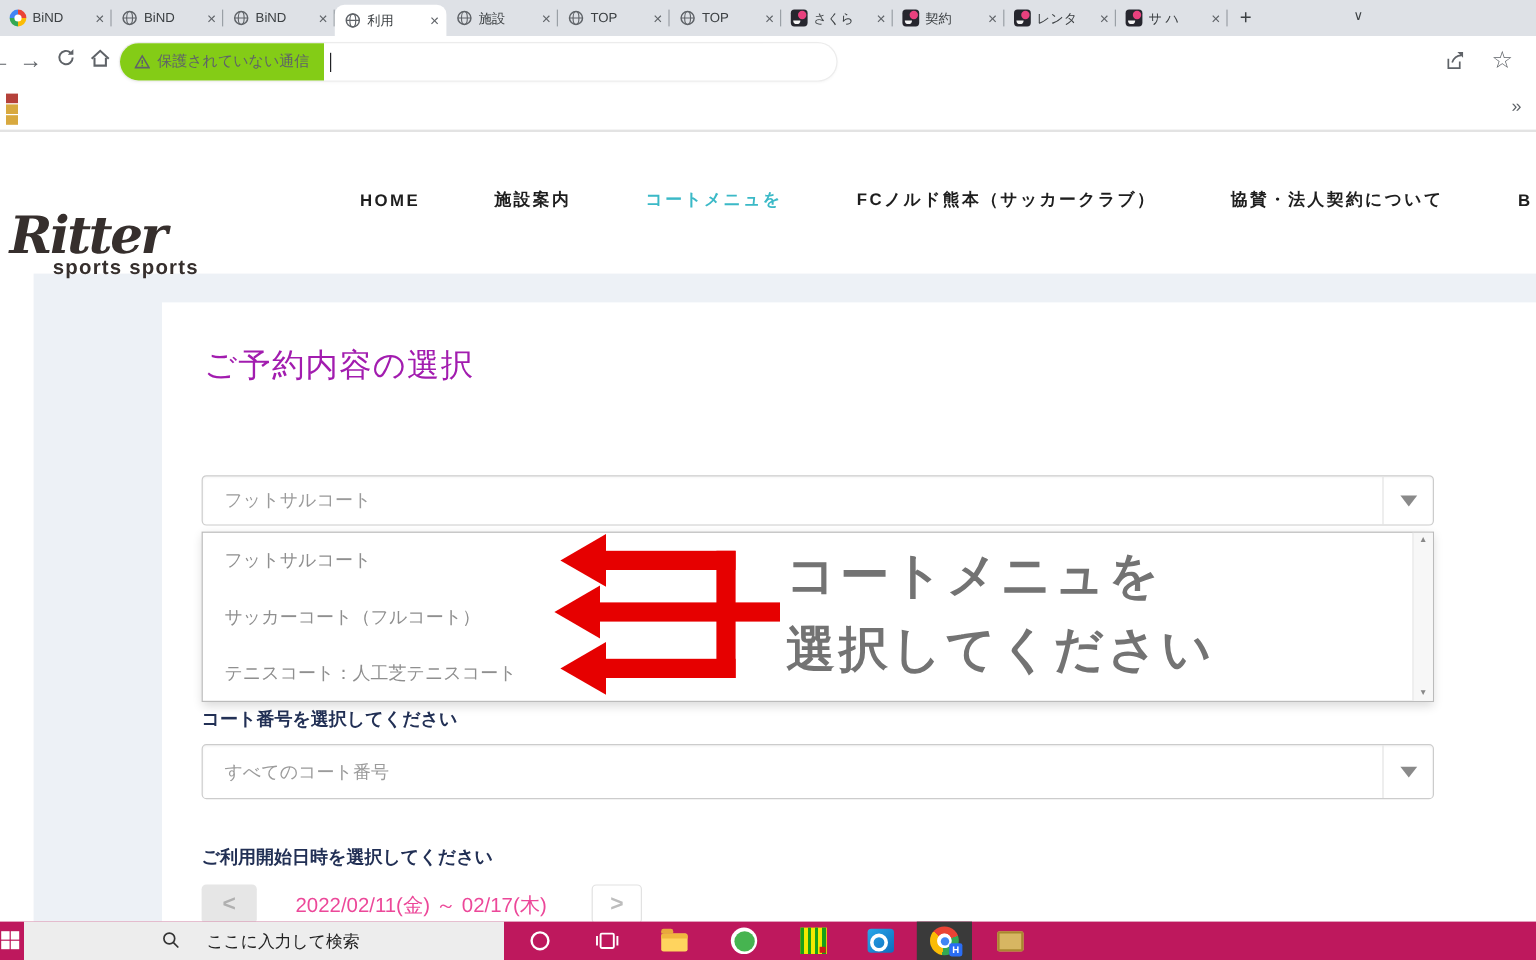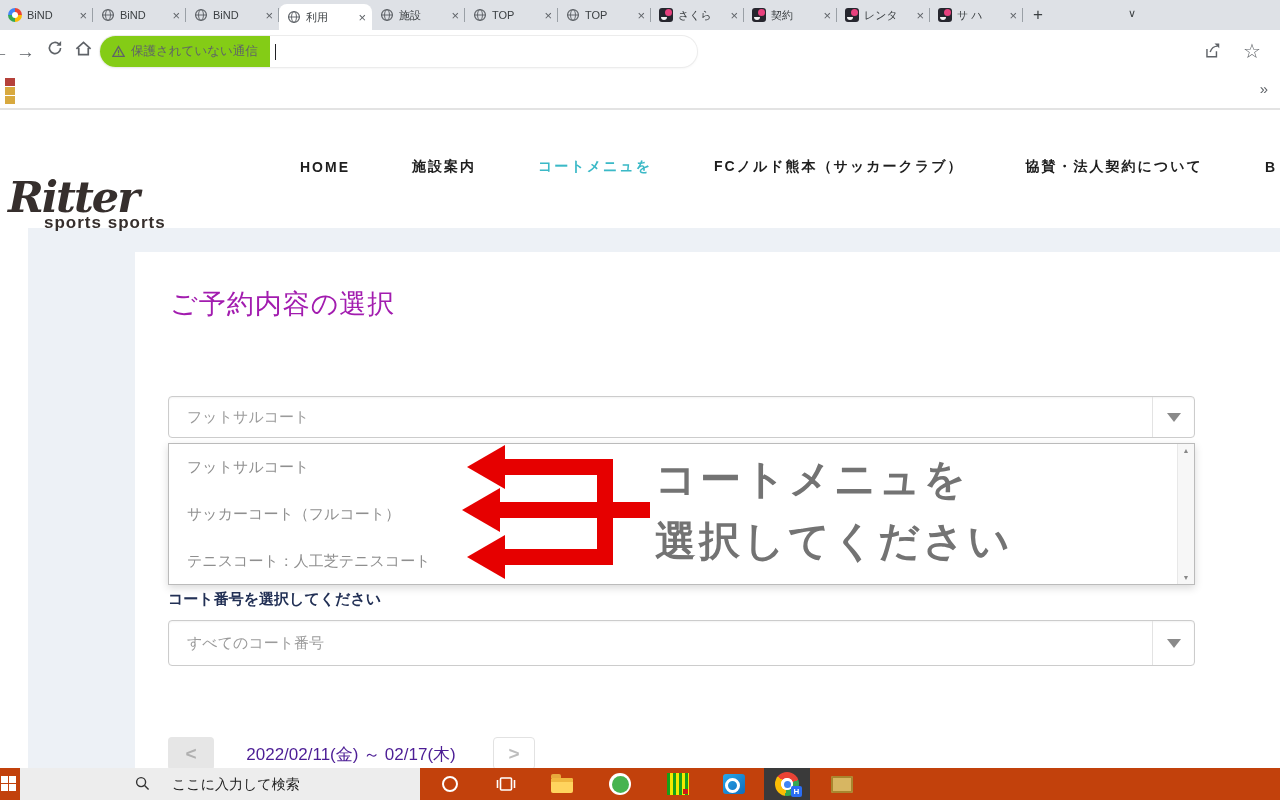--- a/index.html
+++ b/index.html
@@ -58,25 +58,25 @@
   .dscroll span { position:absolute; left:0; width:16px; text-align:center; font-size:7px; color:#888; cursor:pointer; }
 
   
   .anno { position:absolute; z-index:5; }
   .ahead { width:0; height:0; border-top:22px solid transparent; border-bottom:22px solid transparent; border-right:38px solid #e60000; }
   .abar { background:#e60000; }
   .anno-text { font-size:41px; font-weight:900; letter-spacing:3px; color:#737373; white-space:nowrap; }
 
   
   .date-prev { position:absolute; left:168px; top:737px; width:46px; height:33px; background:#e6e6e6; border-radius:4px; display:flex; align-items:center; justify-content:center; color:#b0b0b0; font-size:19px; font-weight:bold; z-index:3; cursor:pointer; }
-  .date-range { position:absolute; left:214px; top:743px; width:274px; text-align:center; font-size:17px; color:#4c1d95; z-index:3; }
+  .date-range { position:absolute; left:214px; top:743px; width:274px; text-align:center; font-size:17px; color:#ec4899; z-index:3; }
   .date-next { position:absolute; left:493px; top:737px; width:42px; height:33px; background:#fff; border:1px solid #e2e2e2; border-radius:4px; display:flex; align-items:center; justify-content:center; color:#bdbdbd; font-size:19px; font-weight:bold; z-index:3; cursor:pointer; }
 
   
-  .taskbar { position:absolute; left:0; top:768px; width:1280px; height:32px; background:#c2410c; z-index:30; }
+  .taskbar { position:absolute; left:0; top:768px; width:1280px; height:32px; background:#be185d; z-index:30; }
   .win-logo { position:absolute; left:1px; top:8px; width:16px; height:16px; display:grid; grid-template-columns:7px 7px; grid-template-rows:7px 7px; gap:1px; cursor:pointer; }
   .win-logo i { background:#fff; }
   .tb-search { position:absolute; left:20px; top:0; width:400px; height:32px; background:#ededed; cursor:text; }
   .tb-search svg { position:absolute; left:115px; top:8px; }
   .tb-search span { position:absolute; left:152px; top:8px; font-size:14px; color:#222; white-space:nowrap; }
   .tb-ico { position:absolute; top:0; width:40px; height:32px; display:flex; align-items:center; justify-content:center; cursor:pointer; }
   .cortana-ring { width:16px; height:16px; border:2px solid #fff; border-radius:50%; }
   .tb-folder { width:22px; height:15px; background:#ffd45e; border-radius:2px; position:relative; margin-top:3px; }
   .tb-folder::before { content:""; position:absolute; top:-4px; left:0; width:10px; height:4px; background:#e8a93c; border-radius:2px 2px 0 0; }
   .tb-folder::after { content:""; position:absolute; left:0; top:0; width:22px; height:4px; background:#f0b73f; border-radius:2px 2px 0 0; }
@@ -267,20 +267,21 @@
   <div class="anno anno-text" style="left:655px; top:514px;text-align:right;">選択してください</div>
 
   <div class="field-label" style="left:168px; top:590px;">コート番号を選択してください</div>
   <div class="selectbox" style="top:620px; height:46px;">
     <span>すべてのコート番号</span>
     <span class="sel-arrow">
         <i></i>
       </span>
   </div>
 
+  <div class="field-label" style="left:168px; top:705px;">ご利用開始日時を選択してください</div>
   <div class="date-prev">&lt;</div>
   <div class="date-range">2022/02/11(金) ～ 02/17(木)</div>
   <div class="date-next">&gt;</div>
 
   <div class="taskbar">
     <div class="win-logo">
         <i></i>
         <i></i>
         <i></i>
         <i></i>

